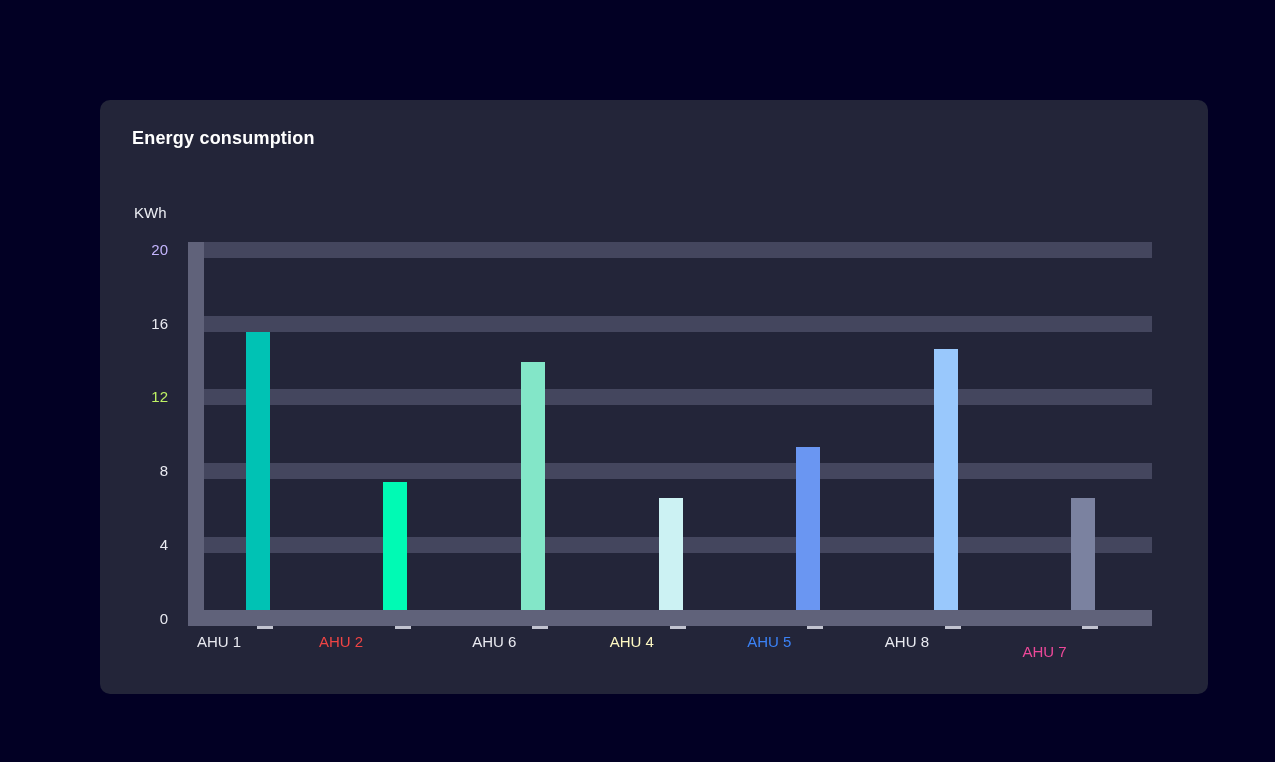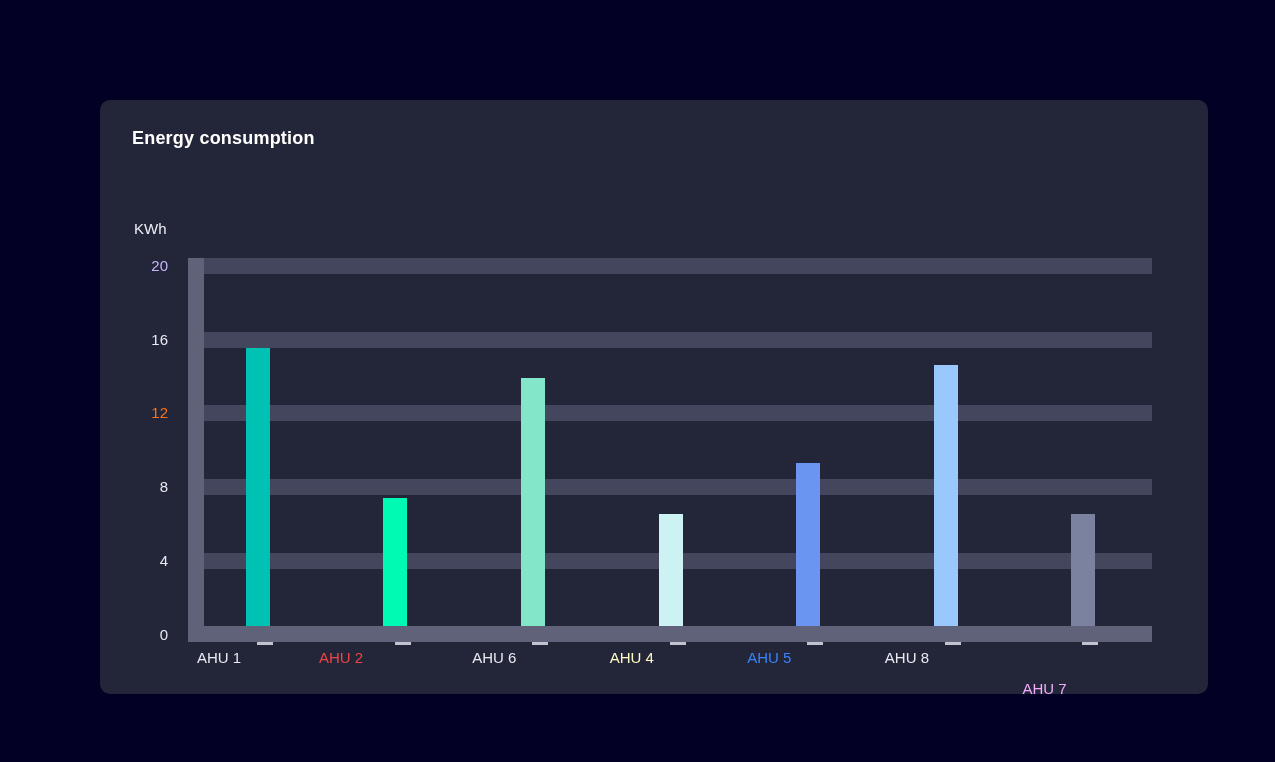--- a/index.html
+++ b/index.html
@@ -28,21 +28,21 @@
     position: absolute;
     left: 24px;
     top: 20px;
     font-size: 18px;
     font-weight: 600;
     letter-spacing: 0.2px;
     color: #ffffff;
   }
   .chart {
     position: absolute;
-    left: 0; top: 0; right: 0; bottom: 0; margin-top: 16px;
+    left: 0; top: 0; right: 0; bottom: 0;
   }
   .unit {
     position: absolute;
     left: 26px;
     top: 96px;
     font-size: 15px;
     color: #eceef4;
   }
   .gridline { position: absolute; height: 1px; }
   .axis-line-x { position: absolute; height: 2px; }
@@ -72,21 +72,21 @@
     <h1 class="title">Energy consumption</h1>
     <div class="chart">
       <span class="unit">KWh</span>
       <div id="plot">
           <div class="ytick-label" style="left: 0px; top: 500.5px; width: 76px; color: rgb(233, 234, 241);">0</div>
           <div class="gridline" style="left: 89px; top: 436.8px; width: 963px; background: rgb(68, 70, 94);"></div>
           <div class="ytick-label" style="left: 0px; top: 426.8px; width: 76px; color: rgb(233, 234, 241);">4</div>
           <div class="gridline" style="left: 89px; top: 363.1px; width: 963px; background: rgb(68, 70, 94);"></div>
           <div class="ytick-label" style="left: 0px; top: 353.1px; width: 76px; color: rgb(233, 234, 241);">8</div>
           <div class="gridline" style="left: 89px; top: 289.4px; width: 963px; background: rgb(68, 70, 94);"></div>
-          <div class="ytick-label" style="left: 0px; top: 279.4px; width: 76px; color: #f97316;">12</div>
+          <div class="ytick-label" style="left: 0px; top: 279.4px; width: 76px; color: #bef264;">12</div>
           <div class="gridline" style="left: 89px; top: 215.7px; width: 963px; background: rgb(68, 70, 94);"></div>
           <div class="ytick-label" style="left: 0px; top: 205.7px; width: 76px; color: rgb(233, 234, 241);">16</div>
           <div class="gridline" style="left: 89px; top: 142px; width: 963px; background: rgb(68, 70, 94);"></div>
           <div class="ytick-label" style="left: 0px; top: 132px; width: 76px; color: #c4b5fd;">20</div>
           <div class="axis-line-y" style="left: 88px; top: 142px; height: 369.5px; background: rgb(96, 98, 122);"></div>
           <div class="bar" style="left: 145.786px; top: 232.282px; width: 24px; height: 278.217px; background: rgb(0, 194, 180);"></div>
           <div class="xtick" style="left: 157.036px; top: 512.5px; background: rgb(194, 195, 208);"></div>
           <div class="xtick-label" style="left: 89px; top: 524.5px; width: 137.571px; color: rgb(233, 234, 241);">AHU 1</div>
           <div class="bar" style="left: 283.357px; top: 381.525px; width: 24px; height: 128.975px; background: rgb(0, 250, 180);"></div>
           <div class="xtick" style="left: 294.607px; top: 512.5px; background: rgb(194, 195, 208);"></div>
@@ -98,18 +98,18 @@
           <div class="xtick" style="left: 569.75px; top: 512.5px; background: rgb(194, 195, 208);"></div>
           <div class="xtick-label" style="left: 501.714px; top: 524.5px; width: 137.571px; color: #fef9c3;">AHU 4</div>
           <div class="bar" style="left: 696.071px; top: 346.517px; width: 24px; height: 163.982px; background: rgb(106, 150, 242);"></div>
           <div class="xtick" style="left: 707.321px; top: 512.5px; background: rgb(194, 195, 208);"></div>
           <div class="xtick-label" style="left: 639.286px; top: 524.5px; width: 137.571px; color: #3b82f6;">AHU 5</div>
           <div class="bar" style="left: 833.643px; top: 248.865px; width: 24px; height: 261.635px; background: rgb(153, 200, 252);"></div>
           <div class="xtick" style="left: 844.893px; top: 512.5px; background: rgb(194, 195, 208);"></div>
           <div class="xtick-label" style="left: 776.857px; top: 524.5px; width: 137.571px; color: rgb(233, 234, 241);">AHU 8</div>
           <div class="bar" style="left: 971.214px; top: 398.108px; width: 24px; height: 112.392px; background: rgb(123, 130, 160);"></div>
           <div class="xtick" style="left: 982.464px; top: 512.5px; background: rgb(194, 195, 208);"></div>
-          <div class="xtick-label" style="left: 914.429px; top: 556px; width: 137.571px; color: #f0abfc;">AHU 7</div>
+          <div class="xtick-label" style="left: 914.429px; top: 535px; width: 137.571px; color: #ec4899;">AHU 7</div>
           <div class="axis-line-x" style="left: 88px; top: 510px; width: 964px; background: rgb(96, 98, 122);"></div>
         </div>
     </div>
   </section>
 </div>
 
 </body></html>

